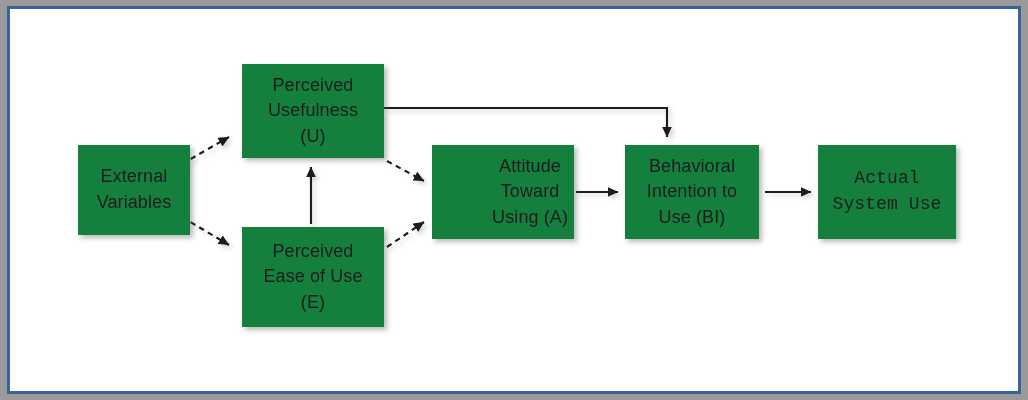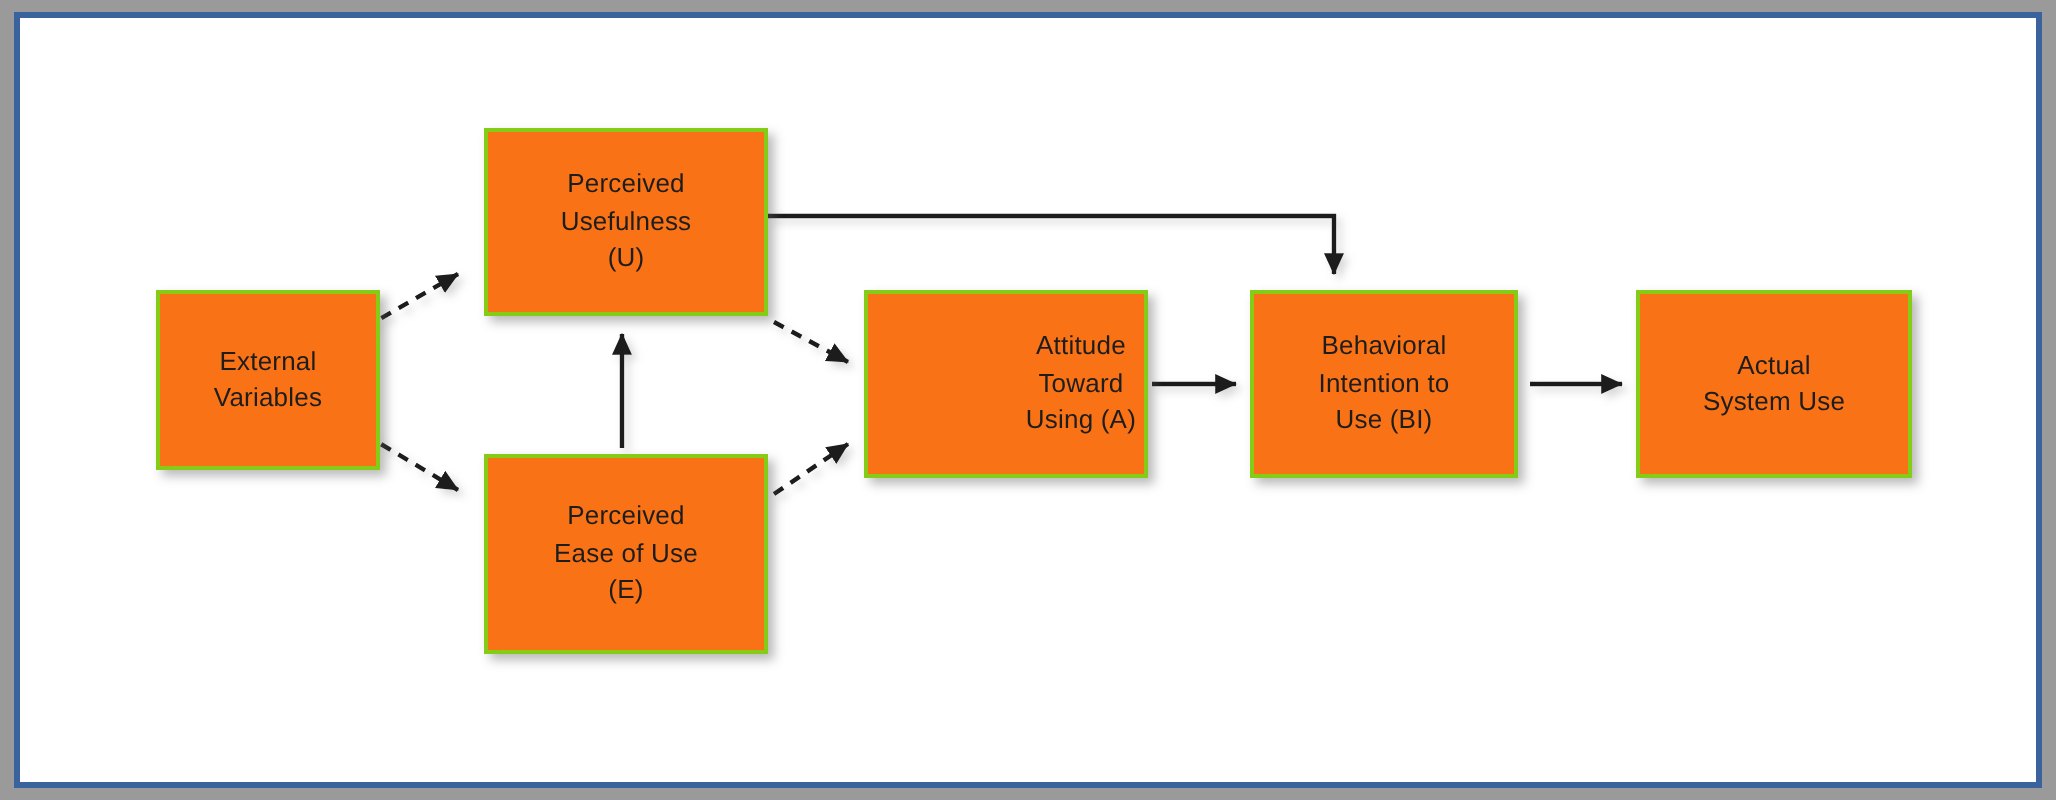--- a/index.html
+++ b/index.html
@@ -41,45 +41,45 @@
     background: #ffffff;
     overflow: hidden;
   }
   #diagram-svg {
     position: absolute;
     left: 0; top: 0;
   }
   .node {
     position: absolute;
     box-sizing: border-box;
-    background: #f97316;
-    border: 2px solid #84cc16;
+    background: #15803d;
+    border: 2px solid #15803d;
     display: flex;
     align-items: center;
     justify-content: center;
     text-align: center;
     color: #1d1d1d;
     font-family: "Liberation Sans", sans-serif;
-    font-size: 13px;
+    font-size: 18px;
     line-height: 1.42;
     letter-spacing: 0.1px;
     box-shadow: 3px 3px 5px rgba(90,90,90,0.42);
   }
   .node-label {
     display: block;
     padding: 0 4px;
     white-space: pre-line;
   }
   
   #node-external-variables { left: 68px;  top: 136px; width: 112px; height: 90px; align-items: center; }
   #node-perceived-usefulness { left: 232px; top: 55px;  width: 142px; height: 94px; }
   #node-perceived-ease-of-use { left: 232px; top: 218px; width: 142px; height: 100px; }
   #node-attitude-toward-using { left: 422px; top: 136px; width: 142px; height: 94px; justify-content: flex-end; }
   #node-behavioral-intention { left: 615px; top: 136px; width: 134px; height: 94px; }
-  #node-actual-system-use { left: 808px; top: 136px; width: 138px; height: 94px; }
+  #node-actual-system-use { left: 808px; top: 136px; width: 138px; height: 94px; font-family: Liberation Mono, monospace; }
 </style>
 </head>
 <body>
 
 <div id="frame">
   <div id="outer-gray"></div>
   <div id="blue-border"></div>
 
   <div id="canvas">
 

